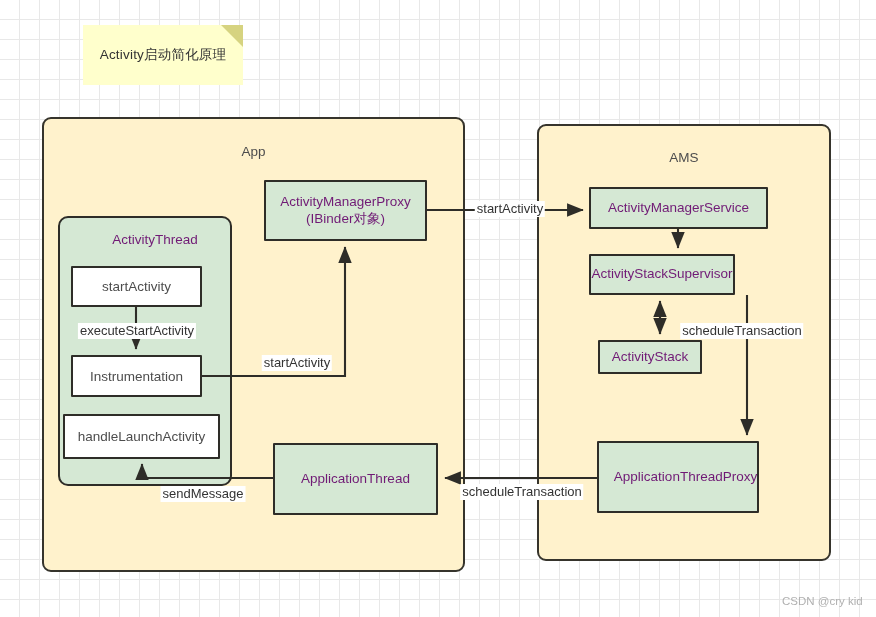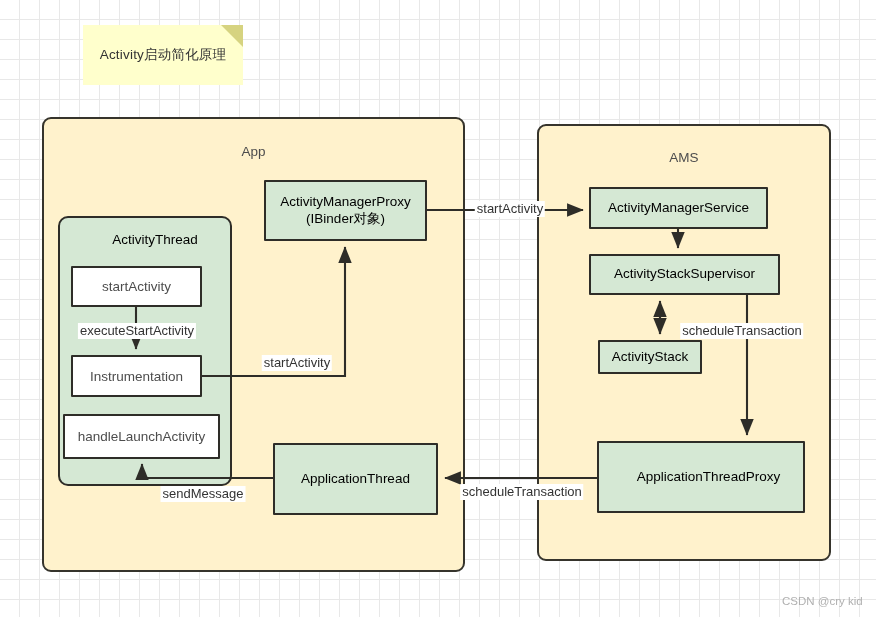--- a/index.html
+++ b/index.html
@@ -80,21 +80,21 @@
   .gbox {
     position: absolute;
     background: #d5e8d4;
     border: 2.2px solid #2e2d28;
     box-sizing: border-box;
     display: flex;
     align-items: center;
     justify-content: center;
     text-align: center;
     font-size: 13.5px;
-    color: #000000;
+    color: #701a75;
     line-height: 1.22;
     border-radius: 1px;
   }
   .gbox.rounded {
     border-radius: 10px;
     align-items: flex-start;
     padding-top: 14px;
   }
 
   
@@ -172,29 +172,29 @@
   </div>
 
   <div class="container-box" style="left:537px; top:124px; width:294px; height:437px;">
     <div class="container-title" style="top:24px;">AMS</div>
   </div>
 
   <div class="gbox" style="left:589px; top:187px; width:179px; height:42px;">
     <span>ActivityManagerService</span>
   </div>
 
-  <div class="gbox" style="left:589px; top:254px; width:191px; height:41px;">
+  <div class="gbox" style="left:589px; top:254px; width:146px; height:41px;">
     <span>ActivityStackSupervisor</span>
   </div>
 
   <div class="gbox" style="left:598px; top:340px; width:104px; height:34px;">
     <span>ActivityStack</span>
   </div>
 
-  <div class="gbox" style="left:597px; top:441px; width:208px; height:72px;padding-left:15px;">
+  <div class="gbox" style="left:597px; top:441px; width:162px; height:72px;padding-left:15px;">
     <span>ApplicationThreadProxy</span>
   </div>
 
   <svg id="wires" viewBox="0 0 876 617">
     <defs>
       <marker id="arrow" markerWidth="9" markerHeight="9" refX="7.6" refY="3.2" orient="auto" markerUnits="strokeWidth">
         <path d="M0,0 L8,3.2 L0,6.4 z" fill="#2e2d28"></path>
       </marker>
     </defs>
     <g stroke="#2e2d28" stroke-width="2.1" fill="none">

